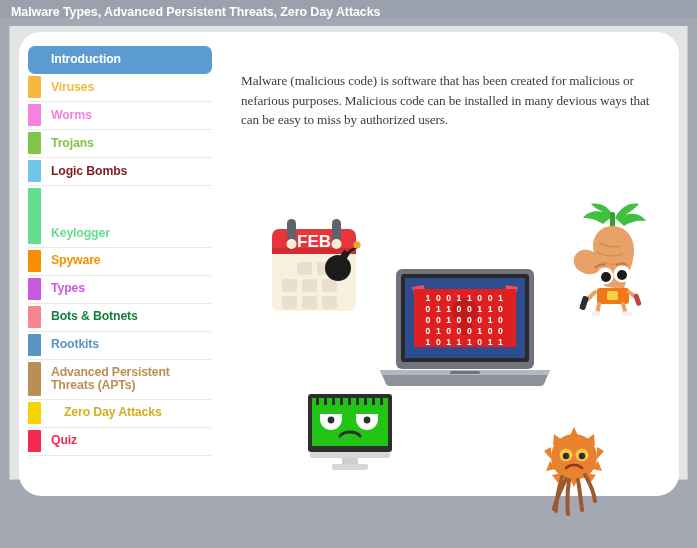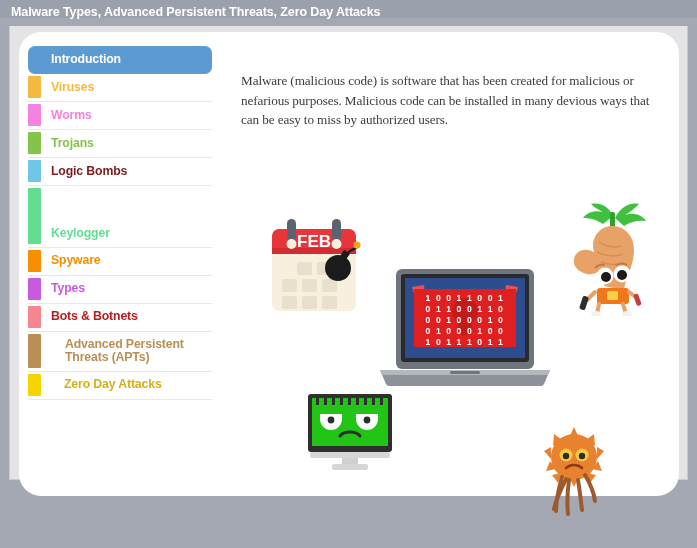--- a/index.html
+++ b/index.html
@@ -197,29 +197,37 @@
           <div class="nav-item">
             <div class="nav-swatch" style="background: rgb(247, 144, 0);"></div>
             <div class="nav-label" style="color: rgb(247, 144, 0);">Spyware</div>
           </div>
           <div class="nav-item">
             <div class="nav-swatch" style="background: rgb(198, 92, 221);"></div>
             <div class="nav-label" style="color: rgb(198, 92, 221);">Types</div>
           </div>
           <div class="nav-item">
             <div class="nav-swatch" style="background: rgb(245, 133, 142);"></div>
-            <div class="nav-label" style="color: #b91c1c;">Bots &amp; Botnets</div>
+            <div class="nav-label" style="color: #15803d;">Bots &amp; Botnets</div>
+          </div>
+          <div class="nav-item">
+            <div class="nav-swatch" style="background: rgb(90, 148, 196);"></div>
+            <div class="nav-label" style="color: rgb(90, 148, 196);">Rootkits</div>
           </div>
           <div class="nav-item">
             <div class="nav-swatch" style="background: rgb(186, 143, 85);"></div>
-            <div class="nav-label" style="color: rgb(186, 143, 85); margin-left: 14px;">Advanced Persistent Threats (APTs)</div>
+            <div class="nav-label" style="color: rgb(186, 143, 85);">Advanced Persistent Threats (APTs)</div>
           </div>
           <div class="nav-item">
             <div class="nav-swatch" style="background: rgb(245, 212, 0);"></div>
             <div class="nav-label" style="color: rgb(212, 174, 30); padding-left: 36px;">Zero Day Attacks</div>
+          </div>
+          <div class="nav-item">
+            <div class="nav-swatch" style="background: rgb(245, 39, 79);"></div>
+            <div class="nav-label" style="color: rgb(245, 39, 79);">Quiz</div>
           </div>
         </div>
 
       <div class="content">
         <p class="body-text">Malware (malicious code) is software that has been created for malicious or nefarious purposes. Malicious code can be installed in many devious ways that can be easy to miss by authorized users.</p>
       </div>
 
       <div class="illustrations">
 
         <div class="ill calendar">

